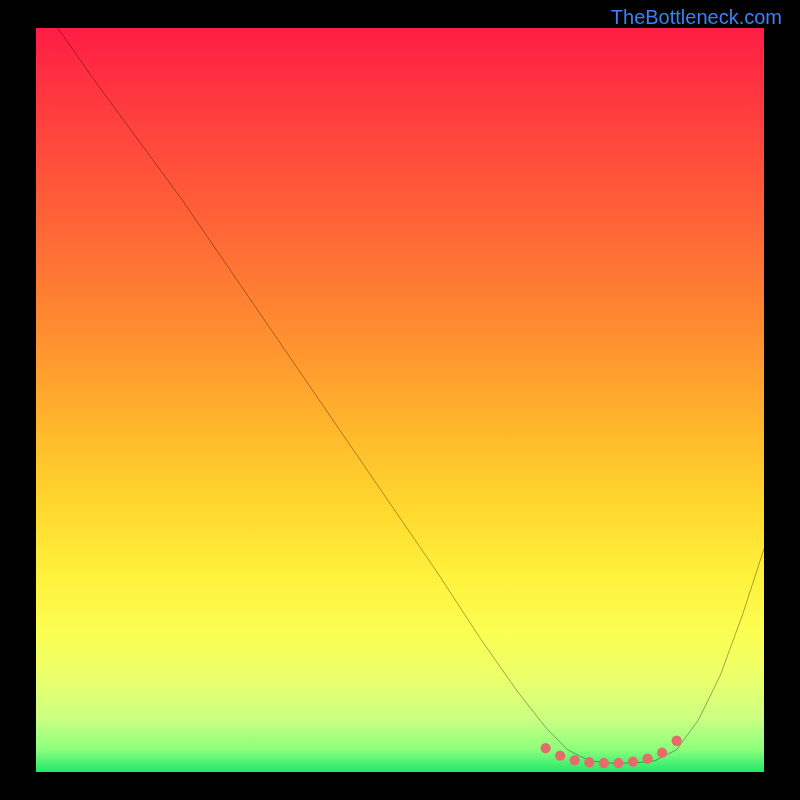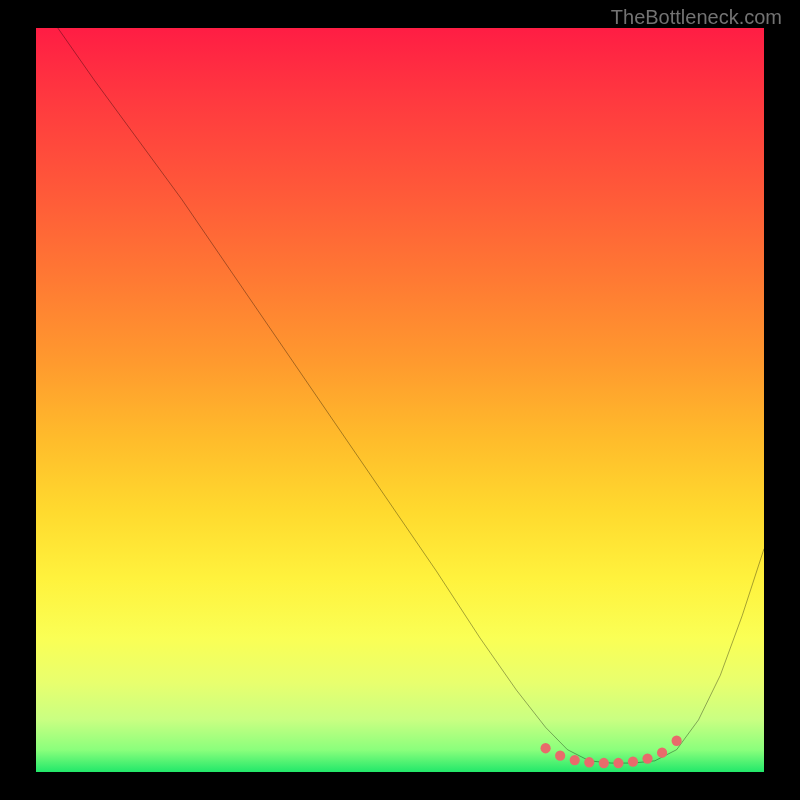--- a/index.html
+++ b/index.html
@@ -8,21 +8,21 @@
     height: 800px;
     background: #000;
     position: relative;
     font-family: Arial, sans-serif;
     overflow: hidden;
   }
   .watermark {
     position: absolute;
     top: 6px;
     right: 18px;
-    color: #737373;
+    color: #3b82f6;
     font-size: 20px;
     font-weight: 500;
     z-index: 10;
   }
   .plot-area {
     position: absolute;
     left: 36px;
     top: 28px;
     width: 728px;
     height: 744px;

